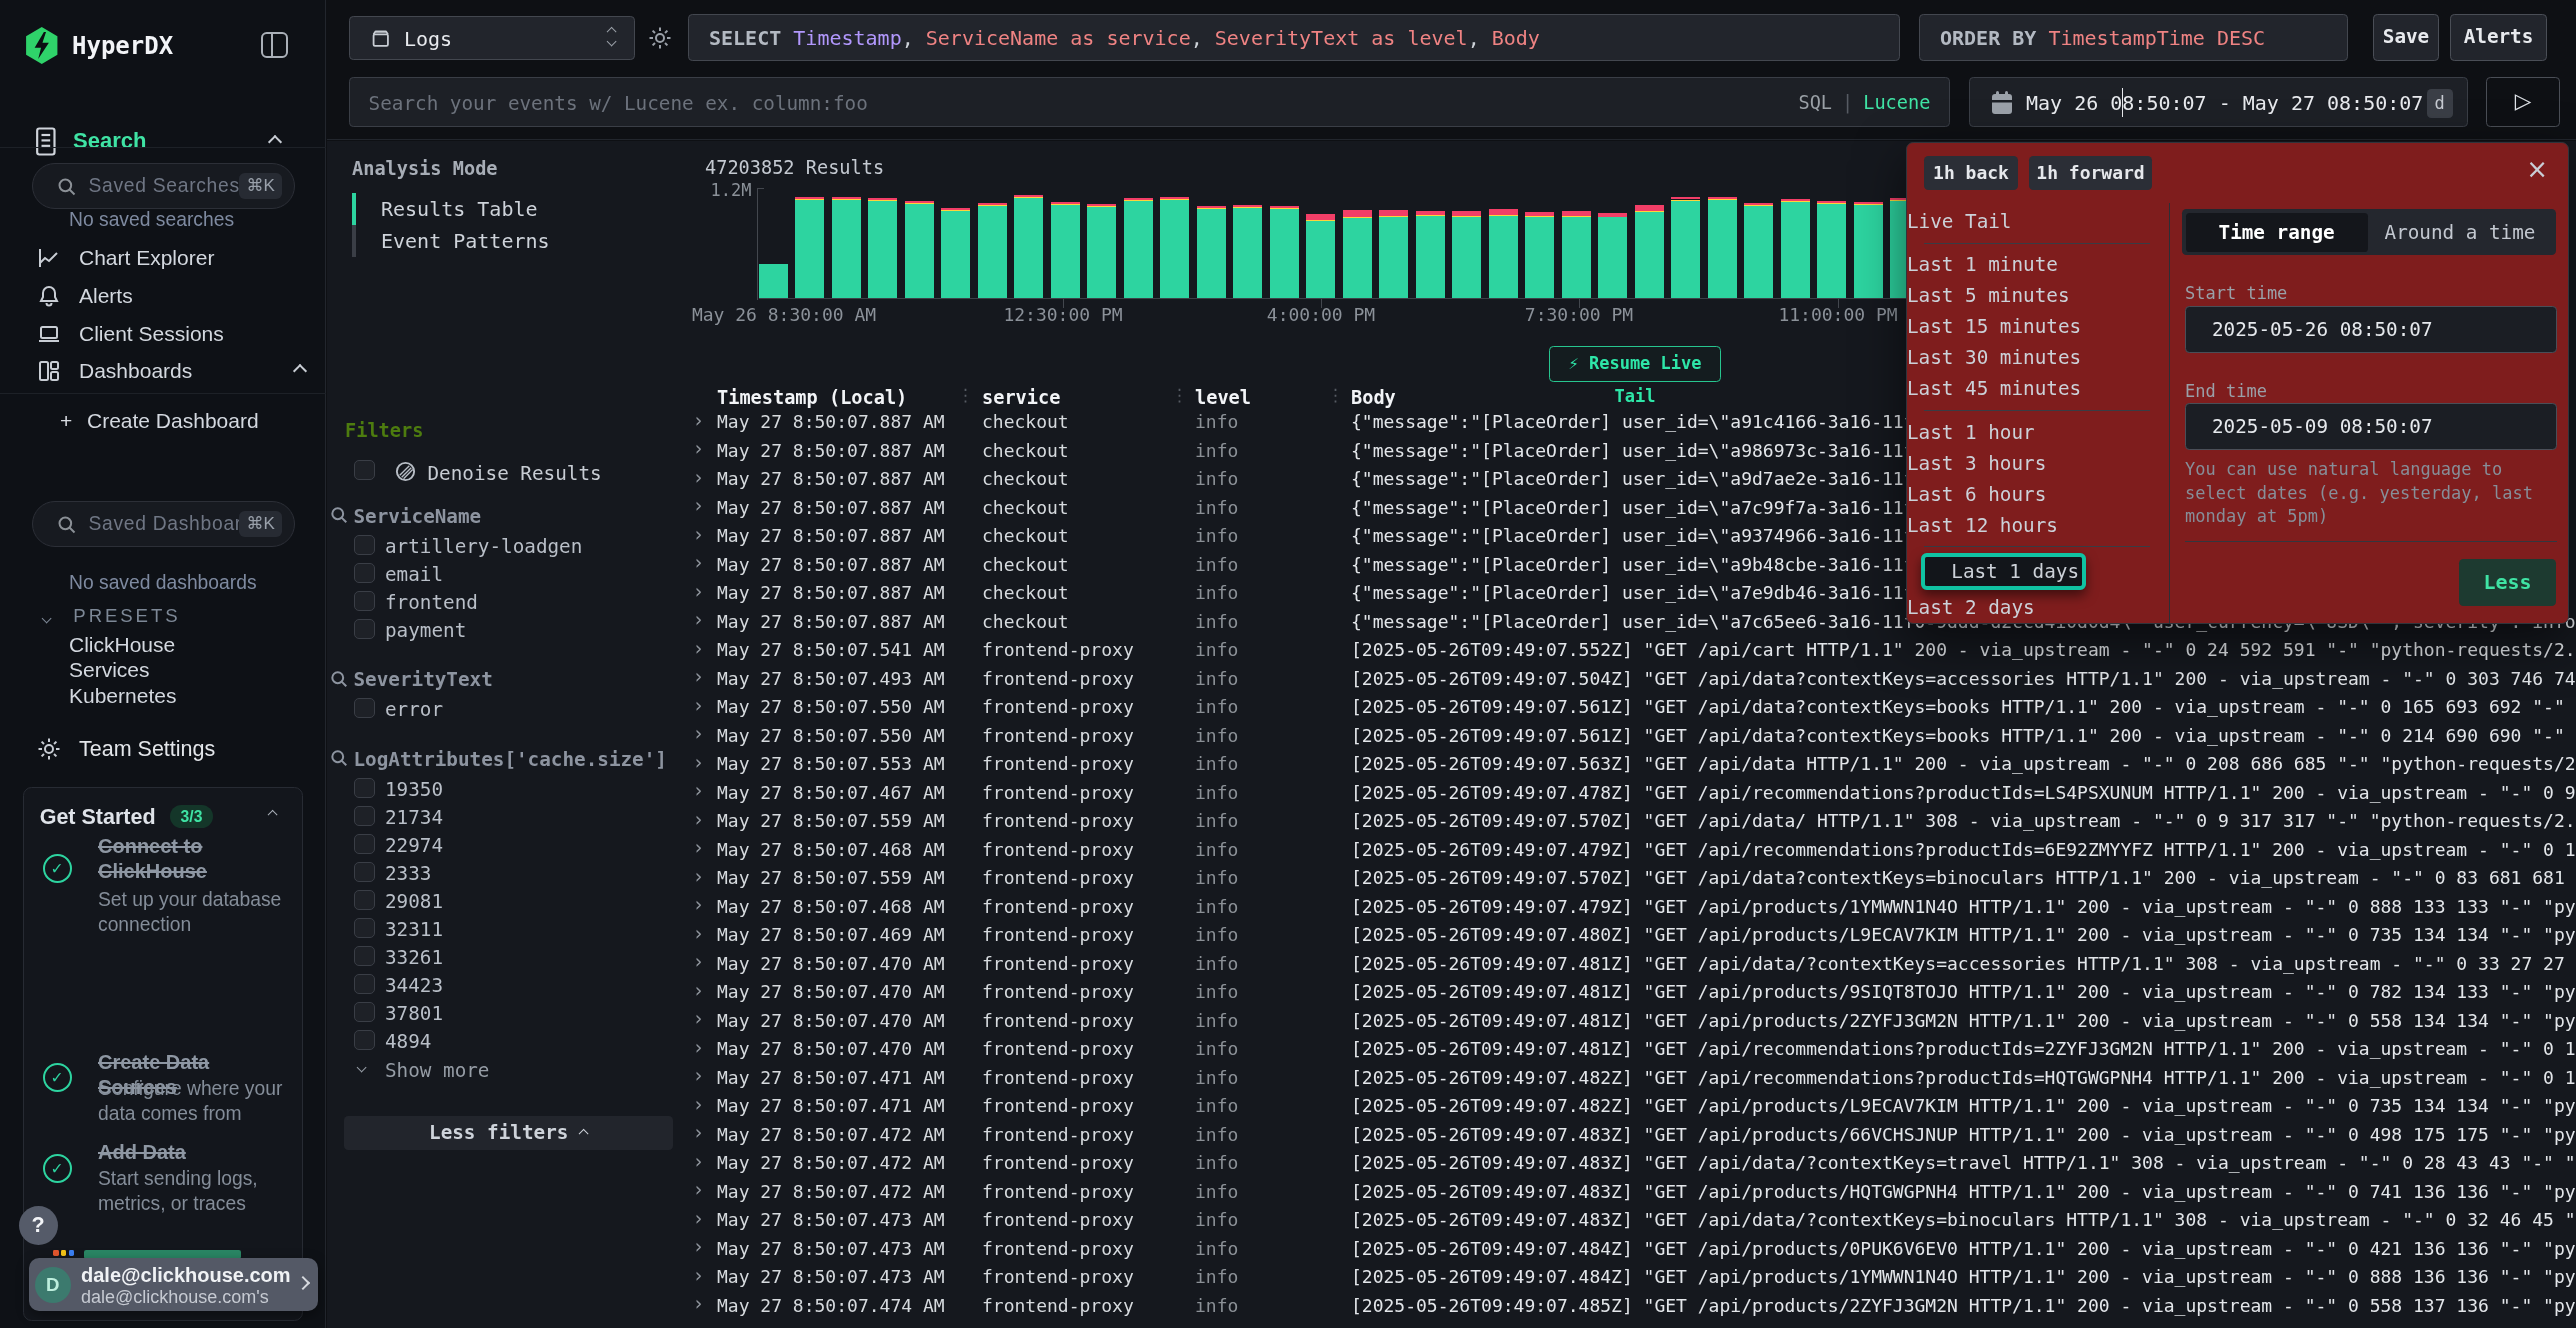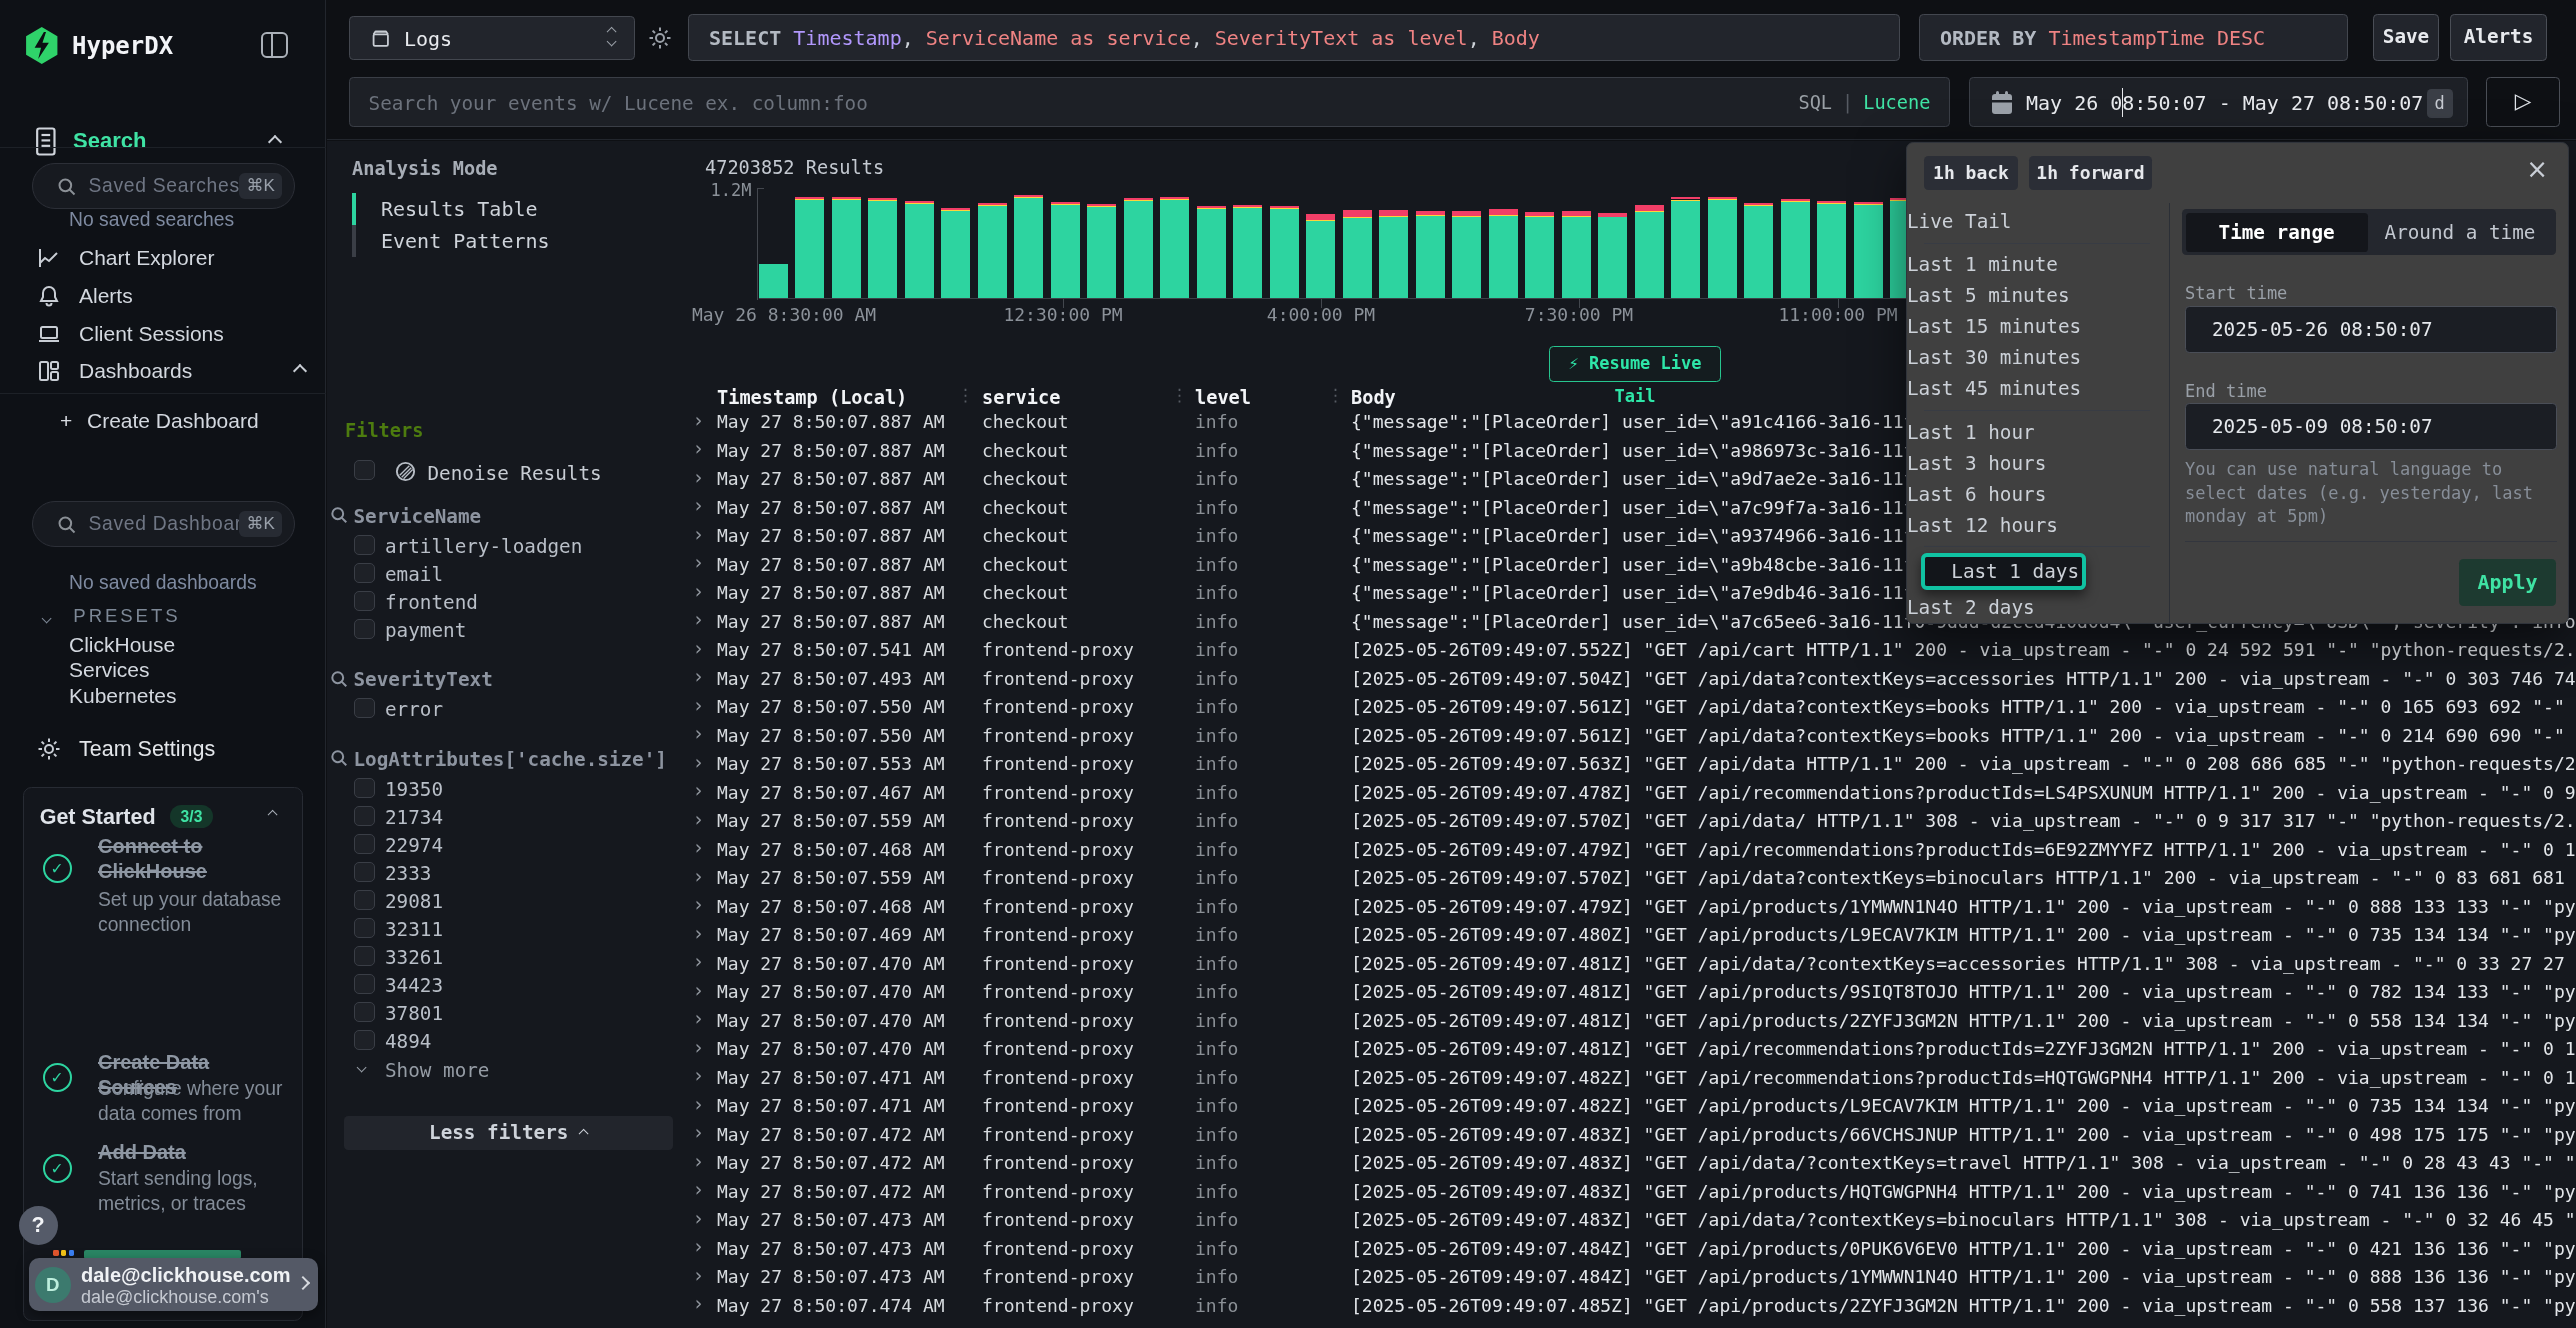--- a/index.html
+++ b/index.html
@@ -126,21 +126,21 @@
   #thead .handle { position:absolute; top:1.4px; color:#565b63; font-size:17px; font-weight:normal; cursor:col-resize; }
   #rows { position:absolute; left:0; top:266px; width:1889px; height:921px; overflow:hidden; }
   .trow { position:relative; height:28.5px; font-family:"DejaVu Sans Mono",monospace; font-size:18px; white-space:nowrap; cursor:pointer; }
   .trow .exp { position:absolute; left:5.7px; top:2.9px; color:#8e949c; font-size:18.6px; }
   .trow .ts { position:absolute; left:30px; top:4.3px; color:#d6dade; }
   .trow .svc { position:absolute; left:295px; top:4.3px; color:#d6dade; }
   .trow .lvl { position:absolute; left:508px; top:4.3px; color:#8b9096; }
   .trow .body { position:absolute; left:664px; top:4.3px; right:0; color:#e3e6ea; overflow:hidden; }
 
   
-  #timepanel { position:absolute; left:1906px; top:142px; width:663px; height:482px; background:#404040; border:0.7px solid #30343b; border-radius:7.2px; box-shadow:0 17px 50px rgba(0,0,0,.55); }
+  #timepanel { position:absolute; left:1906px; top:142px; width:663px; height:482px; background:#7f1d1d; border:0.7px solid #30343b; border-radius:7.2px; box-shadow:0 17px 50px rgba(0,0,0,.55); }
   .tp-btn { position:absolute; top:13px; height:34px; background:#2b2e36; border-radius:4.3px; font-family:"DejaVu Sans Mono",monospace; font-weight:bold; font-size:18px; color:#e6e8ec; text-align:center; line-height:34px; cursor:pointer; }
   #tp-close { position:absolute; right:20px; top:11.4px; font-size:26px; color:#c9ced6; cursor:pointer; font-family:"DejaVu Sans",sans-serif; }
   #tp-vdiv { position:absolute; left:262px; top:60px; width:0.7px; height:421px; background:#2b2f36; }
   #tp-list { position:absolute; left:0; top:63px; width:262px; }
   .tp-item { position:relative; height:31px; font-family:"DejaVu Sans Mono",monospace; font-size:19.3px; color:#ccd1d8; line-height:31px; cursor:pointer; }
   .tp-item.selected { width:165px; height:37px; line-height:29px; margin:4.3px 0 1.4px 14.3px; padding-left:26px; border:4.3px solid #10c2a2; border-radius:5.7px; background:#12151a; box-shadow:0 5.7px 11.4px rgba(0,0,0,.5); }
   .tp-div { border-top:1.4px solid #383c44; width:226px; margin:5.7px 0 5.7px 17px; }
   .tabs { position:absolute; left:275px; top:66px; width:374px; height:46px; background:#24272e; border-radius:4.3px; }
   .tab { position:absolute; top:3.6px; width:182px; height:39px; font-family:"DejaVu Sans Mono",monospace; font-size:19.3px; text-align:center; line-height:39px; color:#c3c8d0; cursor:pointer; }
   .tab.active { background:#14161b; border-radius:3.6px; color:#ffffff; font-weight:bold; }
@@ -922,17 +922,17 @@
     <div class="tabs">
       <div class="tab active" style="left:3.6px">Time range</div>
       <div class="tab" style="left:187px">Around a time</div>
     </div>
     <div class="tp-label" style="top:140px">Start time</div>
     <div class="tp-input" style="top:163px">2025-05-26 08:50:07</div>
     <div class="tp-label" style="top:238px">End time</div>
     <div class="tp-input" style="top:260px">2025-05-09 08:50:07</div>
     <div id="tp-hint">You can use natural language to select dates (e.g. yesterday, last monday at 5pm)</div>
     <div id="tp-hdiv"></div>
-    <div id="tp-apply">Apply</div>
+    <div id="tp-apply">Less</div>
   </div>
 
 </div>
 
 
 </body></html>

